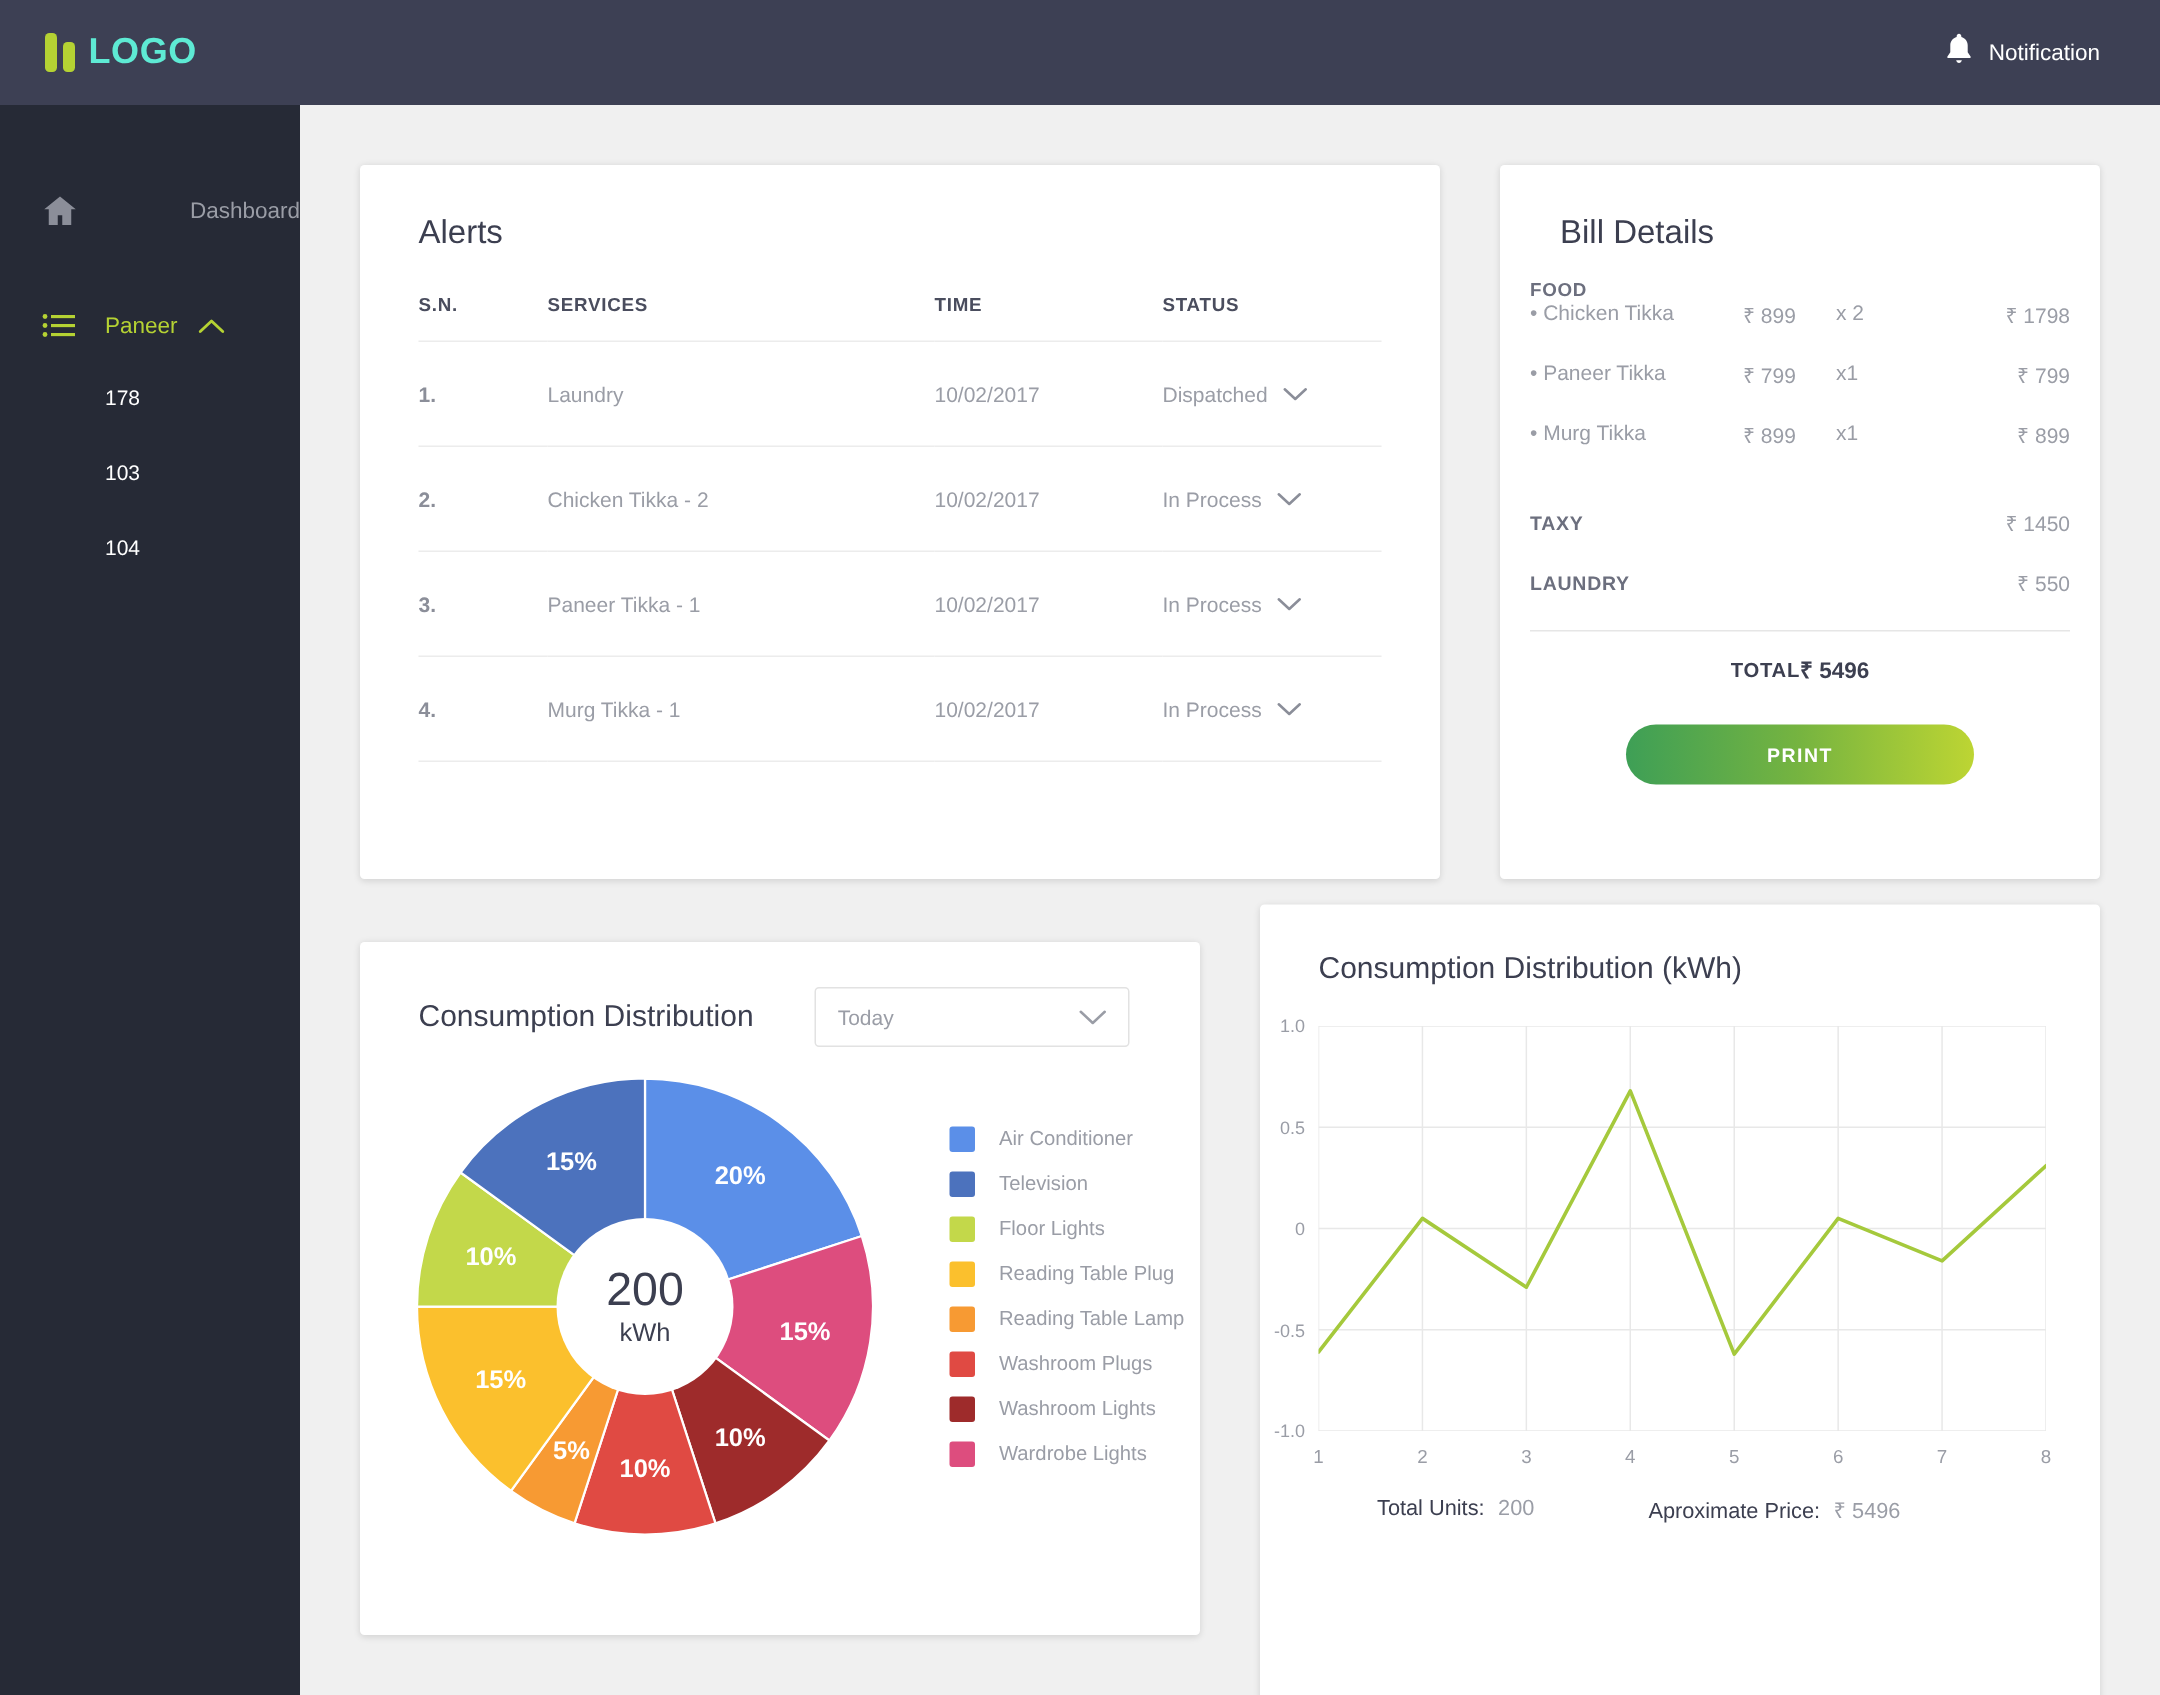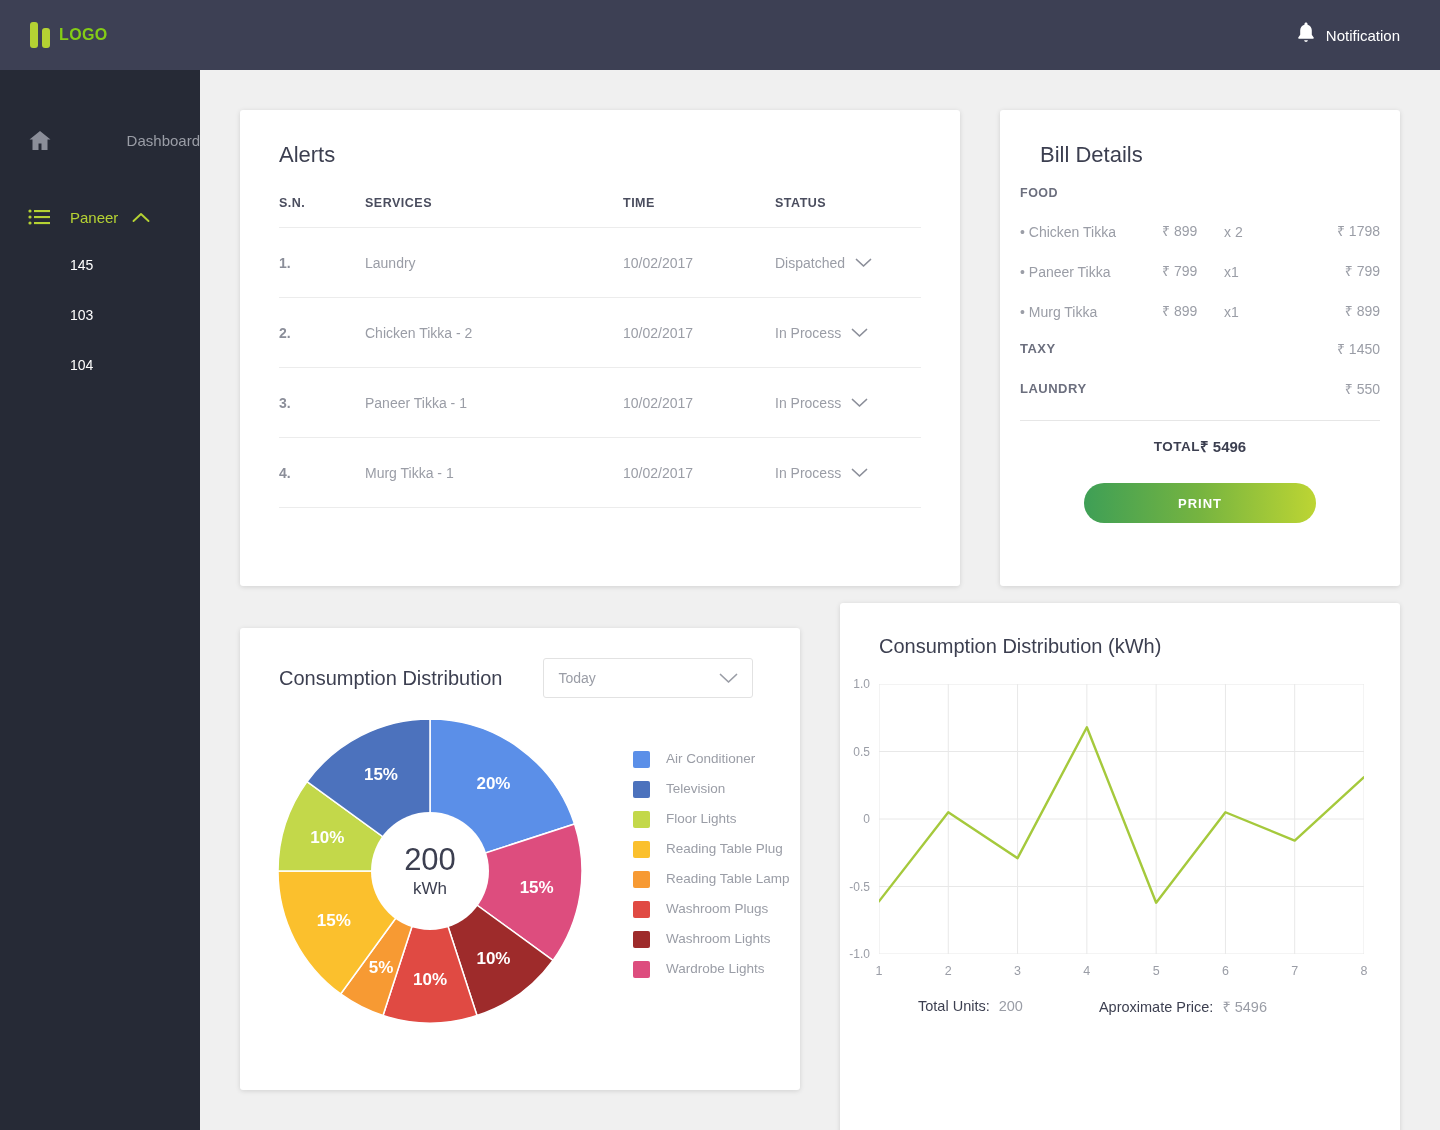--- a/index.html
+++ b/index.html
@@ -16,21 +16,21 @@
     width: 1440px; height: 70px;
     background: #3d4054;
     display: flex; align-items: center;
     z-index: 5;
   }
   .logo-wrap { display: flex; align-items: center; margin-left: 30px; }
   .logo-bars { display: flex; align-items: flex-end; height: 26px; margin-right: 9px; }
   .logo-bars i { display: block; width: 8px; background: #b5d233; border-radius: 3px; }
   .logo-bars i.b1 { height: 26px; }
   .logo-bars i.b2 { height: 20px; margin-left: 4px; }
-  .logo-text { color: #84cc16; font-size: 16px; font-weight: bold; letter-spacing: .4px; }
+  .logo-text { color: #5eead4; font-size: 24px; font-weight: bold; letter-spacing: .4px; }
   .notif {
     margin-left: auto; margin-right: 40px;
     display: flex; align-items: center; cursor: pointer;
   }
   .notif svg { width: 20px; height: 22px; margin-right: 10px; }
   .notif-text { color: #fff; font-size: 15px; }
 
   
   .sidebar {
     position: absolute; top: 70px; left: 0;
@@ -82,21 +82,21 @@
   .status-cell span { margin-right: 10px; }
 
   
   #bill-card { left: 800px; top: 40px; width: 400px; height: 476px; }
   .bill-inner { padding: 0 20px; }
   .bill-section-label {
     font-size: 12.5px; color: #6c6f7e; font-weight: bold;
     letter-spacing: .5px; margin-top: 18px;
   }
   .bill-row {
-    display: flex; align-items: flex-end;
+    display: flex; align-items: flex-start;
     font-size: 14px; color: #9a9da6; height: 40px;
   }
   .bill-row .bname { width: 142px; }
   .bill-row .bprice { width: 62px; }
   .bill-row .bqty { width: 58px; }
   .bill-row .btotal { flex: 1; text-align: right; }
   .bill-line-row {
     display: flex; justify-content: space-between; align-items: center;
     height: 40px;
   }
@@ -199,21 +199,21 @@
     </span>
     <span class="nav-label">Paneer</span>
     <span class="chev-up">
       <svg width="18" height="11" viewBox="0 0 18 11">
           <path d="M1.5 9 L9 2 L16.5 9" stroke="#b5d233" stroke-width="1.9" fill="none" stroke-linecap="round" stroke-linejoin="round"></path>
         </svg>
     </span>
   </div>
 
   <div class="room">
-    <span>145</span>
+    <span>178</span>
   </div>
   <div class="room">
     <span>103</span>
   </div>
   <div class="room">
     <span>104</span>
   </div>
 </div>
 
 <div class="main">

